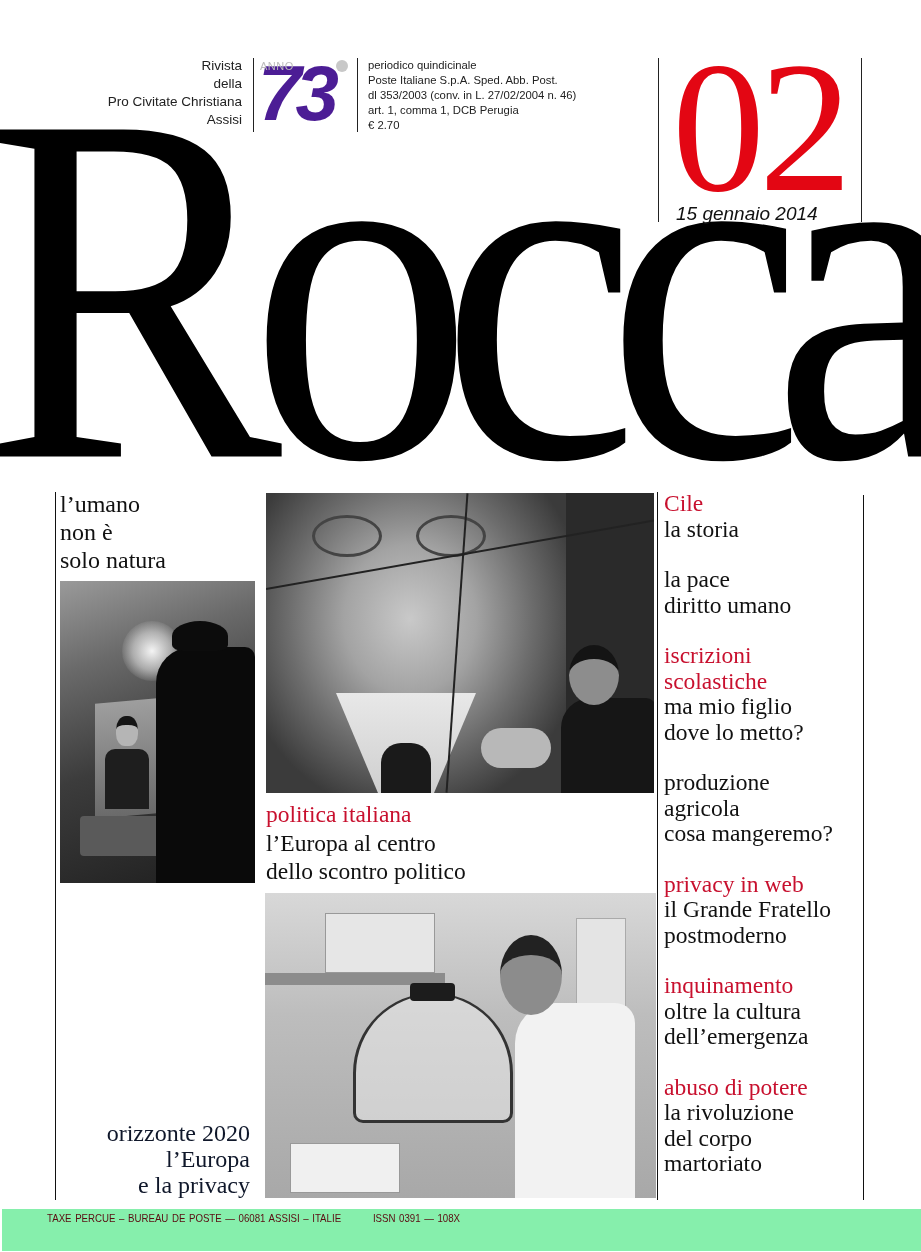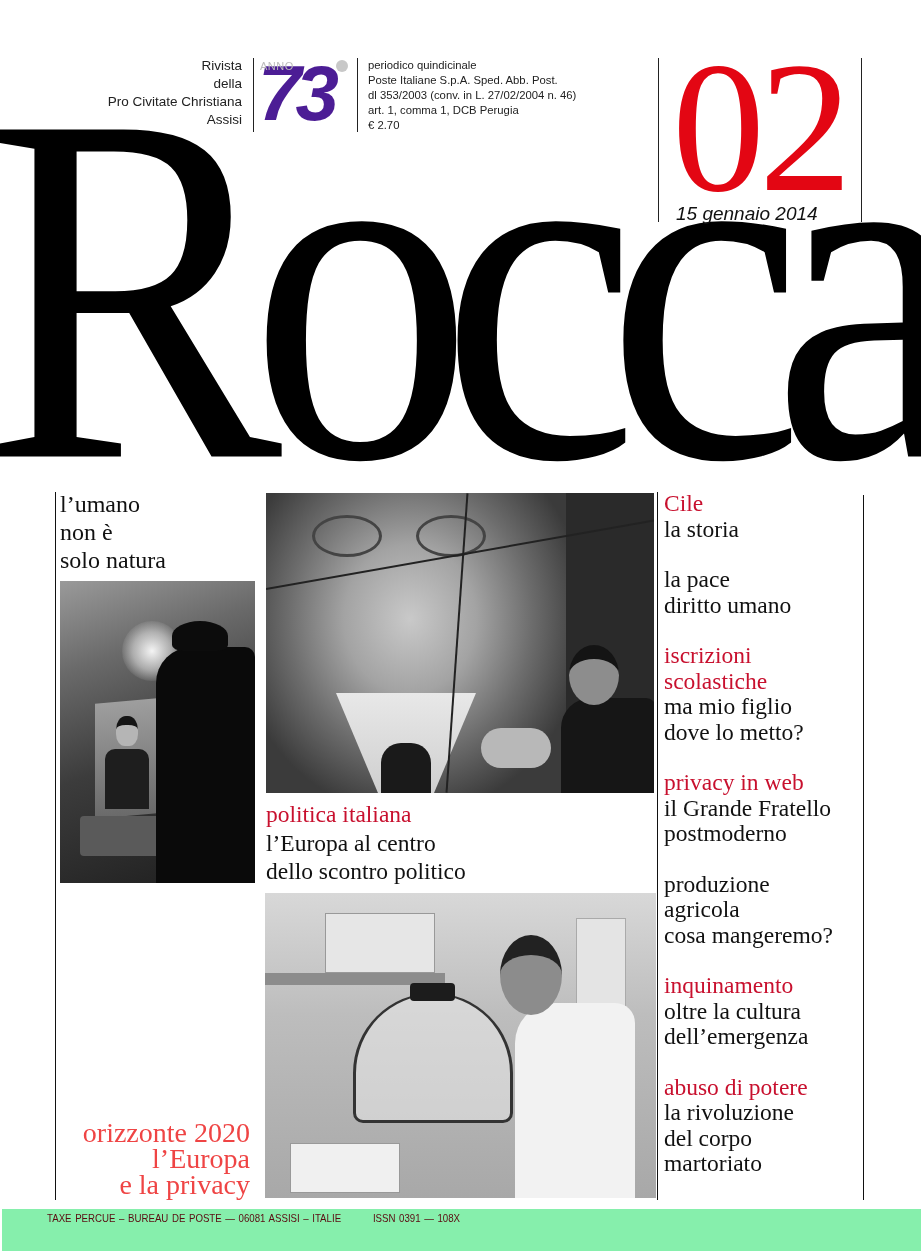--- a/index.html
+++ b/index.html
@@ -32,21 +32,21 @@
   .photo { position: absolute; overflow: hidden; }
   .photo-mirror { left: 60px; top: 581px; width: 195px; height: 302px; background: linear-gradient(160deg, #9a9a9a 0%, #6a6a6a 25%, #3c3c3c 55%, #1d1d1d 100%); }
   .photo-mirror .lamp { position: absolute; left: 62px; top: 40px; width: 60px; height: 60px; border-radius: 50%; background: radial-gradient(circle, #f4f4f4 0%, rgba(220,220,220,0.6) 45%, rgba(0,0,0,0) 75%); }
   .photo-mirror .mirror { position: absolute; left: 35px; top: 120px; width: 62px; height: 115px; background: linear-gradient(180deg, #9e9e9e, #6a6a6a); transform: skewY(-5deg); }
   .photo-mirror .mirror-head { position: absolute; left: 56px; top: 135px; width: 22px; height: 30px; border-radius: 45% 45% 40% 40%; background: #b5b5b5; border-top: 9px solid #151515; }
   .photo-mirror .mirror-body { position: absolute; left: 45px; top: 168px; width: 44px; height: 60px; background: #1e1e1e; border-radius: 10px 10px 0 0; }
   .photo-mirror .figure-hat { position: absolute; left: 112px; top: 40px; width: 56px; height: 30px; border-radius: 50% 50% 20% 20%; background: #0c0c0c; }
   .photo-mirror .figure-body { position: absolute; left: 96px; top: 66px; width: 99px; height: 240px; background: #0a0a0a; border-radius: 36px 10px 0 0; }
   .photo-mirror .sink { position: absolute; left: 20px; top: 235px; width: 80px; height: 40px; background: #5a5a5a; border-radius: 4px; }
 
-  .left-bottom { left: 60px; top: 1120px; width: 190px; text-align: right; font-size: 28px; line-height: 26px; color: #ef4444; }
+  .left-bottom { left: 60px; top: 1120px; width: 190px; text-align: right; font-size: 24px; line-height: 26px; color: #0f172a; }
 
   
   .photo-politics { left: 266px; top: 493px; width: 388px; height: 300px; background: #2a2a2a; }
   .photo-politics .bg-face { position: absolute; left: 0; top: 0; width: 300px; height: 300px; background: radial-gradient(ellipse at 48% 42%, #c9c9c9 0%, #a3a3a3 30%, #6d6d6d 55%, #3b3b3b 80%); }
   .photo-politics .glasses-l { position: absolute; left: 46px; top: 22px; width: 70px; height: 42px; border: 3px solid #444; border-radius: 50%; }
   .photo-politics .glasses-r { position: absolute; left: 150px; top: 22px; width: 70px; height: 42px; border: 3px solid #444; border-radius: 50%; }
   .photo-politics .collar { position: absolute; left: 70px; top: 200px; width: 140px; height: 100px; background: linear-gradient(180deg, #e8e8e8, #cfcfcf); clip-path: polygon(0 0, 100% 0, 70% 100%, 30% 100%); }
   .photo-politics .tie { position: absolute; left: 115px; top: 250px; width: 50px; height: 50px; background: #1a1a1a; border-radius: 40% 40% 0 0; }
   .photo-politics .line1 { position: absolute; left: 0; top: 95px; width: 420px; height: 2px; background: #222; transform: rotate(-10deg); transform-origin: left; }
   .photo-politics .line2 { position: absolute; left: 190px; top: 0; width: 2px; height: 300px; background: #222; transform: rotate(4deg); }
@@ -173,28 +173,28 @@
     <div>la pace</div>
     <div>diritto umano</div>
   </div>
   <div class="toc-item">
     <div class="red">iscrizioni</div>
     <div class="red">scolastiche</div>
     <div>ma mio figlio</div>
     <div>dove lo metto?</div>
   </div>
   <div class="toc-item">
+    <div>produzione</div>
+    <div>agricola</div>
+    <div>cosa mangeremo?</div>
+  </div>
+  <div class="toc-item">
     <div class="red">privacy in web</div>
     <div>il Grande Fratello</div>
     <div>postmoderno</div>
-  </div>
-  <div class="toc-item">
-    <div>produzione</div>
-    <div>agricola</div>
-    <div>cosa mangeremo?</div>
   </div>
   <div class="toc-item">
     <div class="red">inquinamento</div>
     <div>oltre la cultura</div>
     <div>dell’emergenza</div>
   </div>
   <div class="toc-item" style="margin-bottom:0">
     <div class="red">abuso di potere</div>
     <div>la rivoluzione</div>
     <div>del corpo</div>

